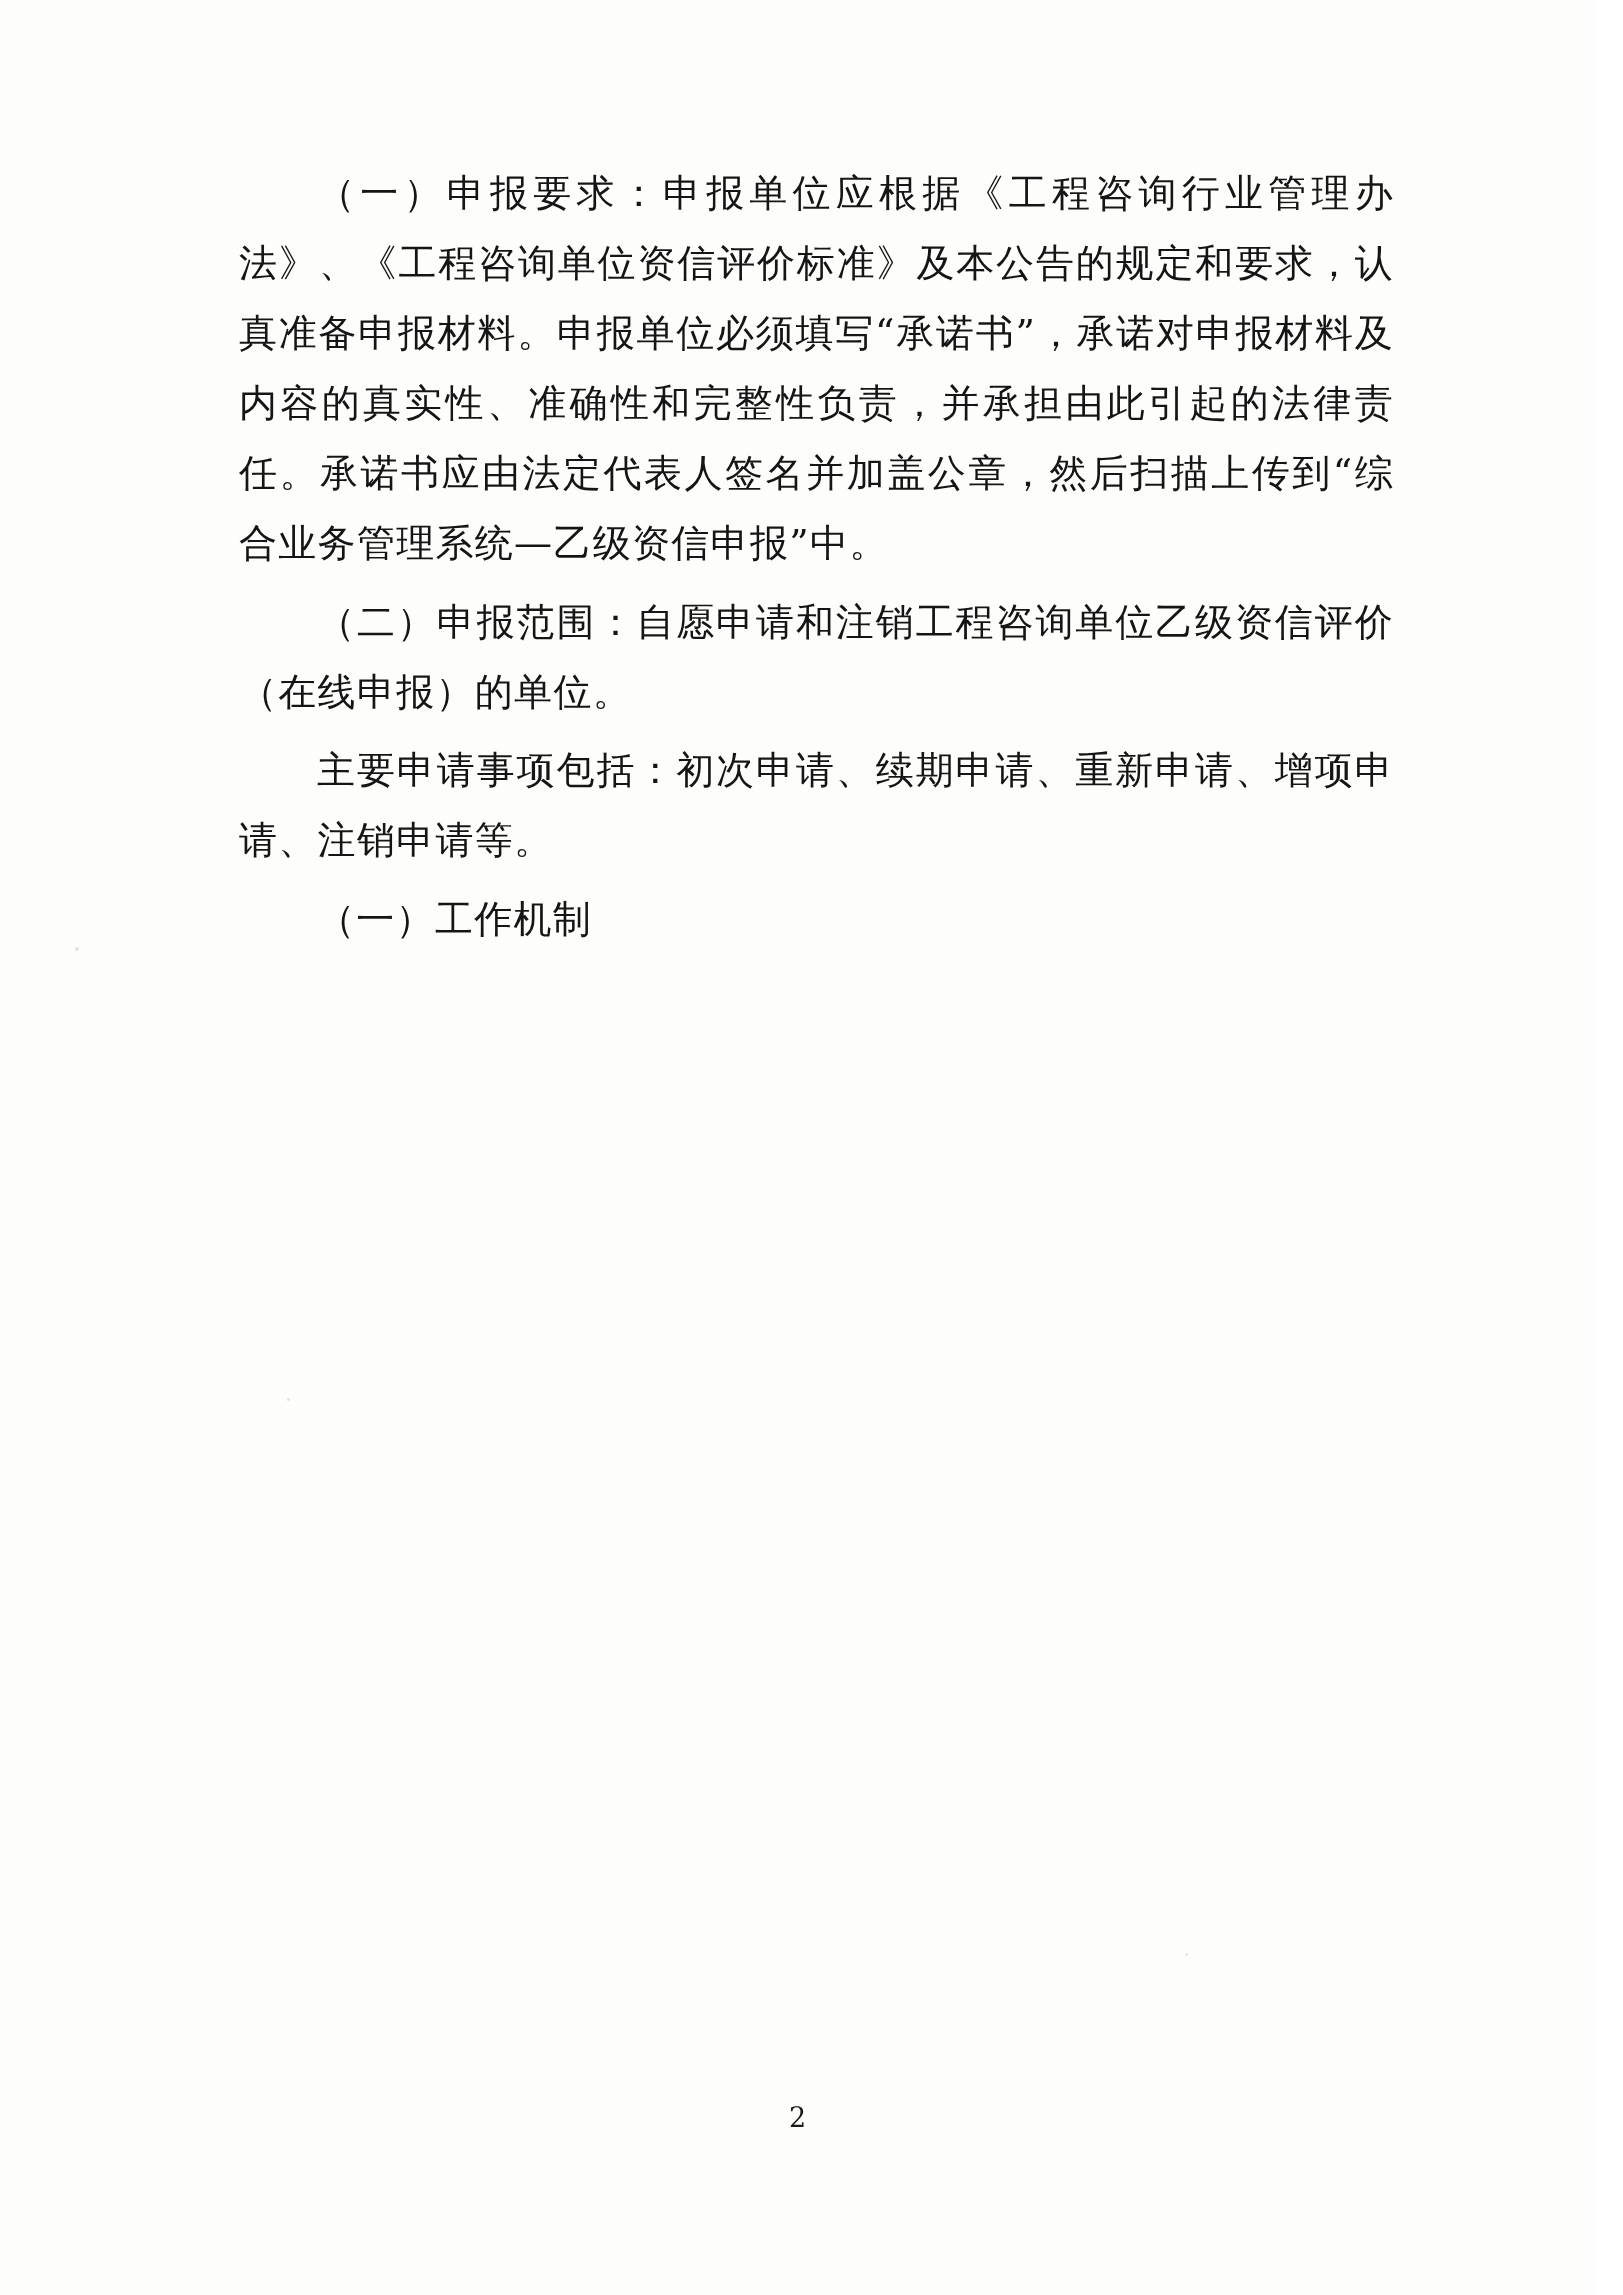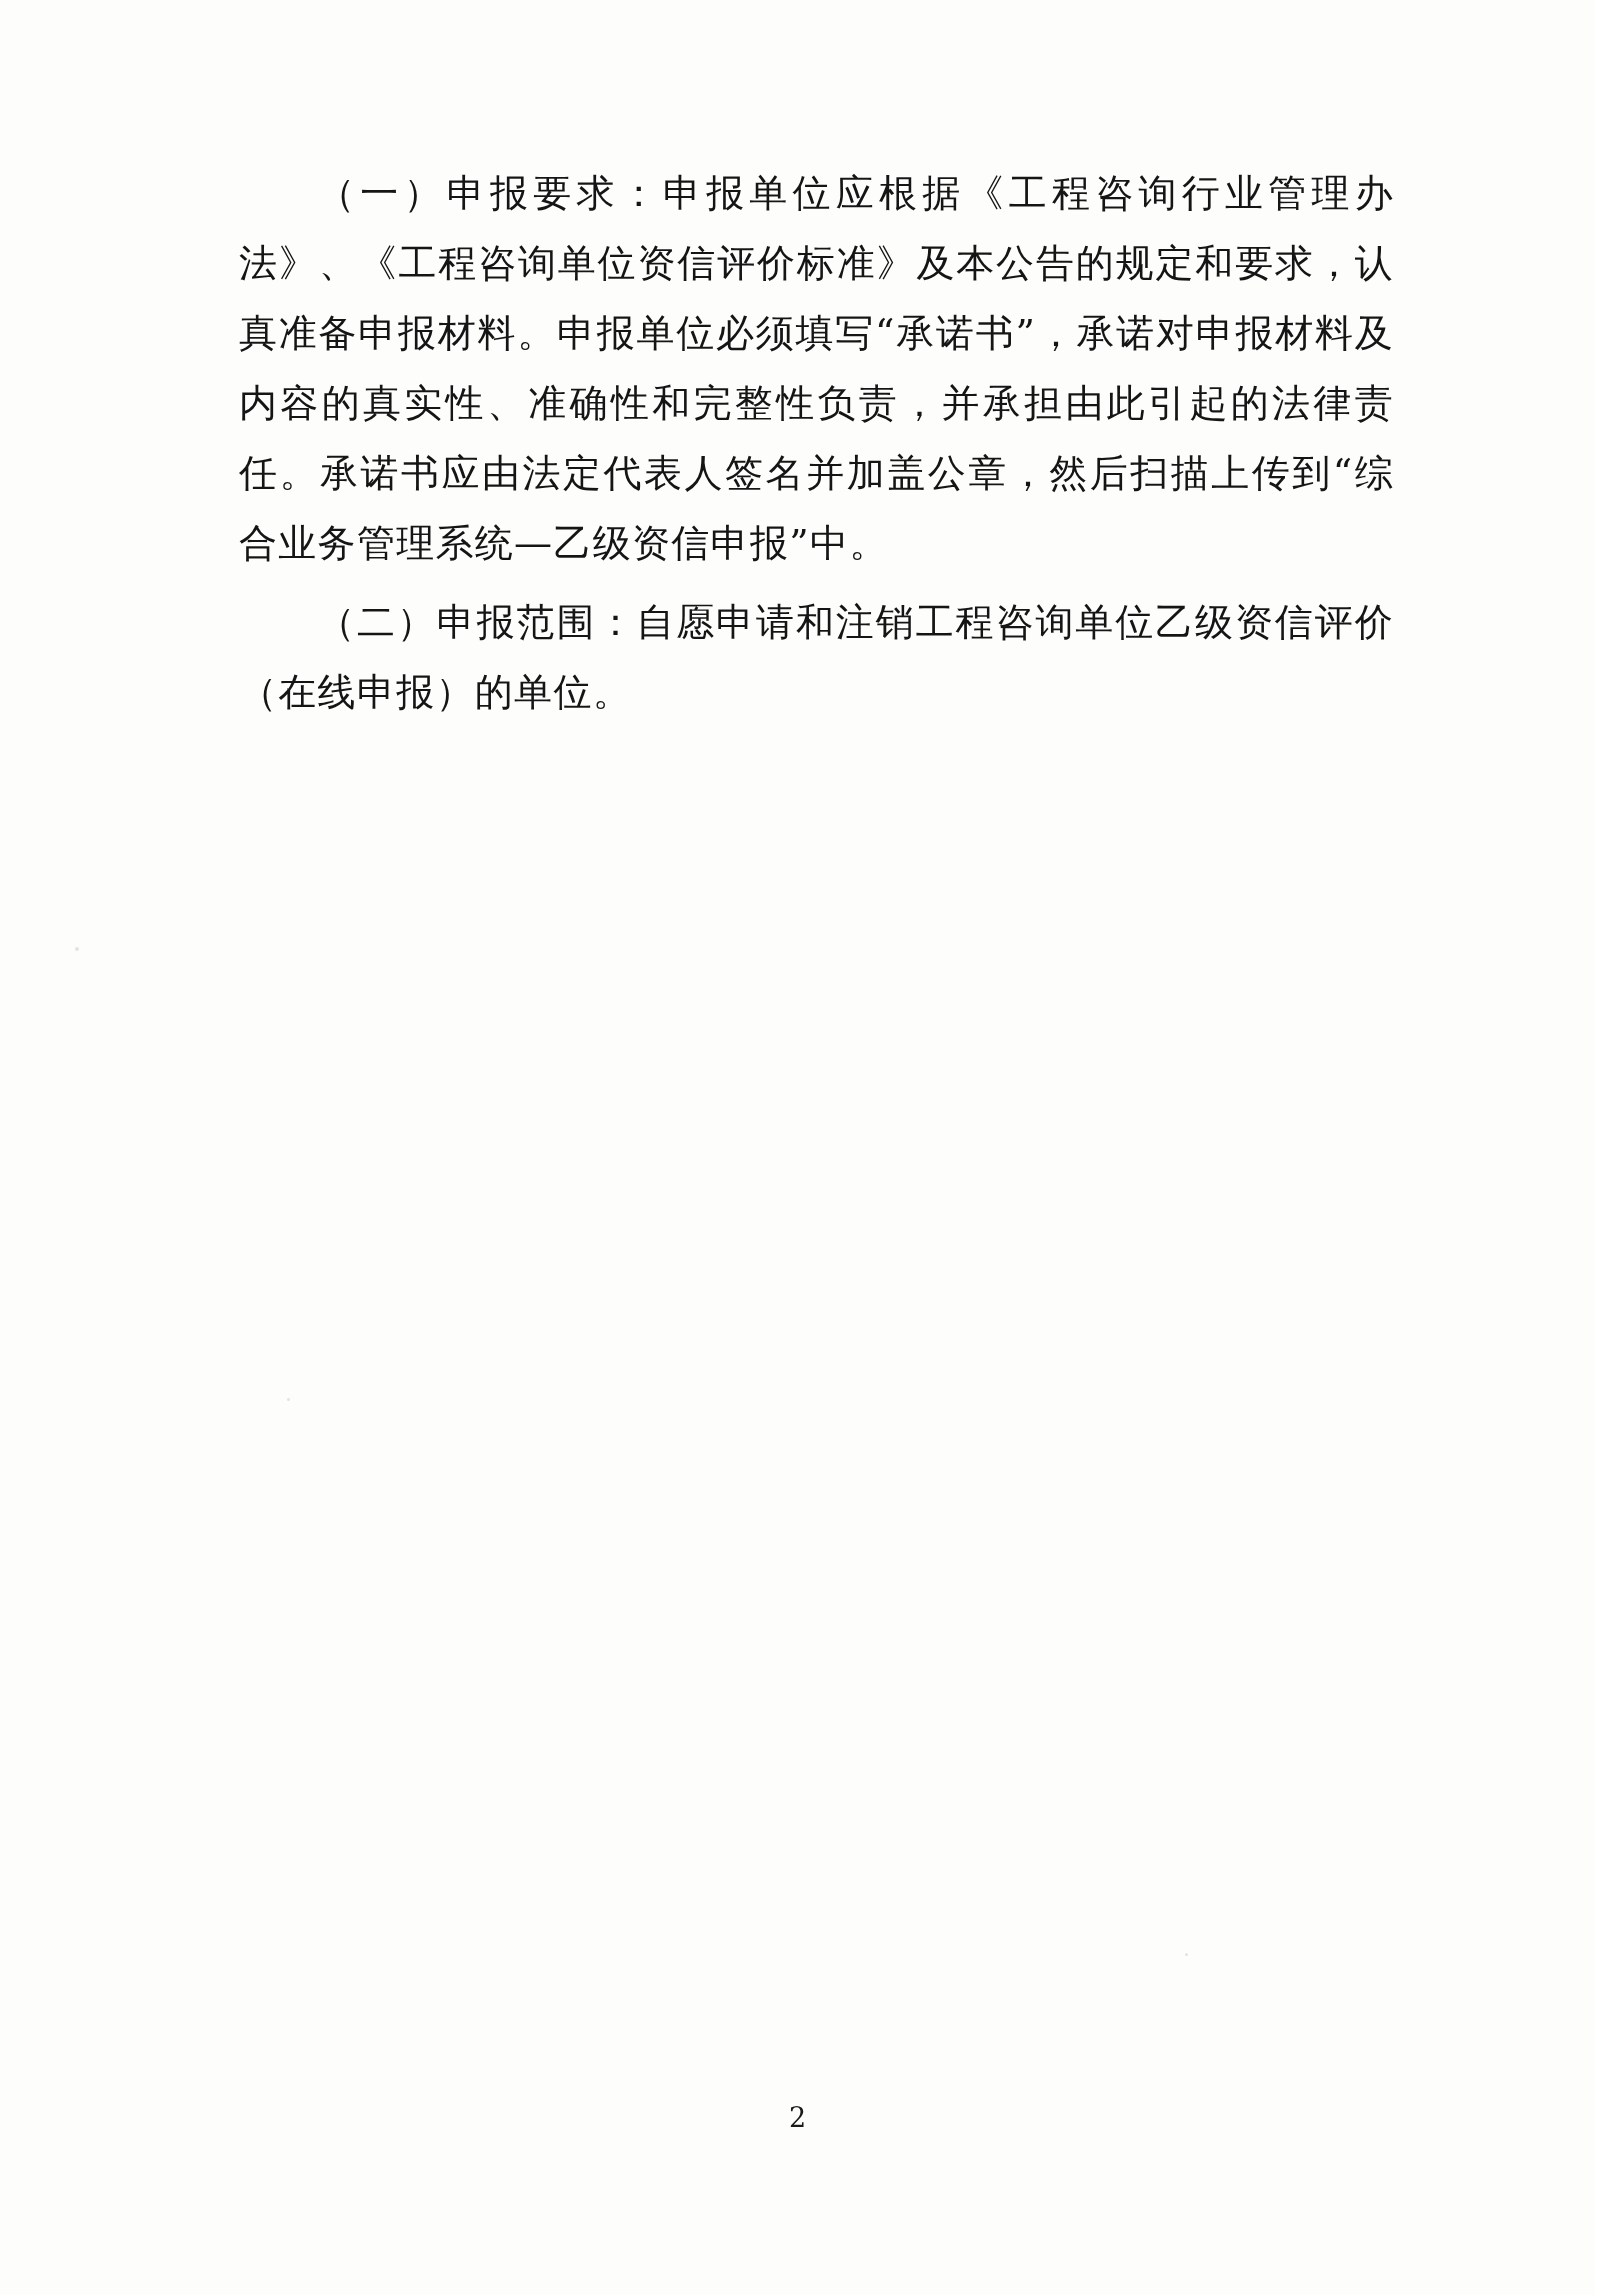--- a/index.html
+++ b/index.html
@@ -65,17 +65,19 @@
 
 <div class="page">
 
   <div class="speck" style="left:75px; top:947px; width:4.3px; height:4.3px;"></div>
   <div class="speck" style="left:287px; top:1398px; width:3.4px; height:3.4px;"></div>
   <div class="speck" style="left:1185px; top:1953px; width:3.4px; height:3.4px;"></div>
 
   <div class="content">
     <p class="para indent">（一）申报要求：申报单位应根据《工程咨询行业管理办法》、《工程咨询单位资信评价标准》及本公告的规定和要求，认真准备申报材料。申报单位必须填写“承诺书”，承诺对申报材料及内容的真实性、准确性和完整性负责，并承担由此引起的法律责任。承诺书应由法定代表人签名并加盖公章，然后扫描上传到“综合业务管理系统—乙级资信申报”中。</p>
     <p class="para indent para-spaced">（二）申报范围：自愿申请和注销工程咨询单位乙级资信评价（在线申报）的单位。</p>
+    <p class="para indent para-spaced">主要申请事项包括：初次申请、续期申请、重新申请、增项申请、注销申请等。</p>
+    <p class="para indent para-spaced">（一）工作机制</p>
   </div>
 
   <div class="page-number">2</div>
 </div>
 
 
 </body></html>

